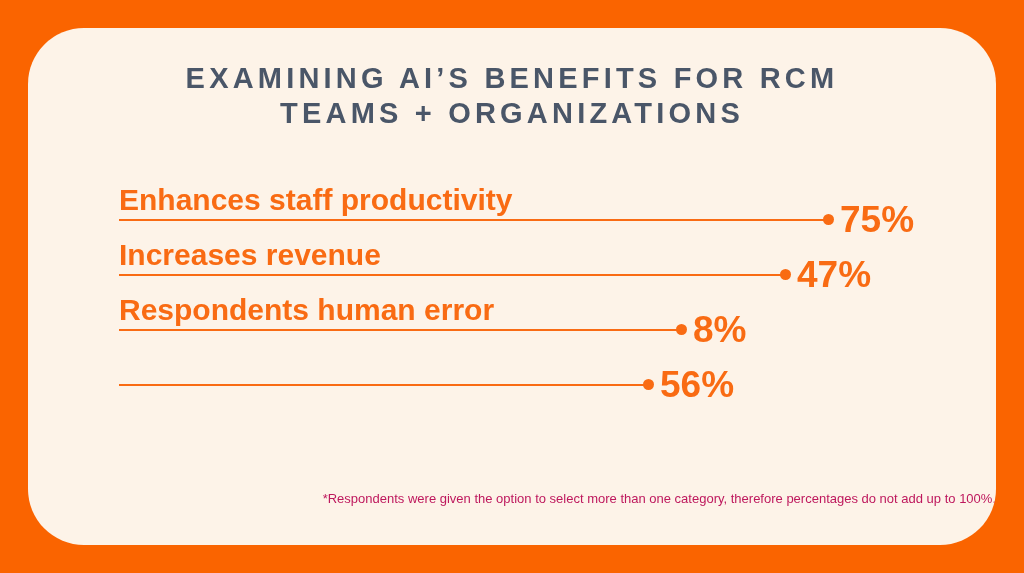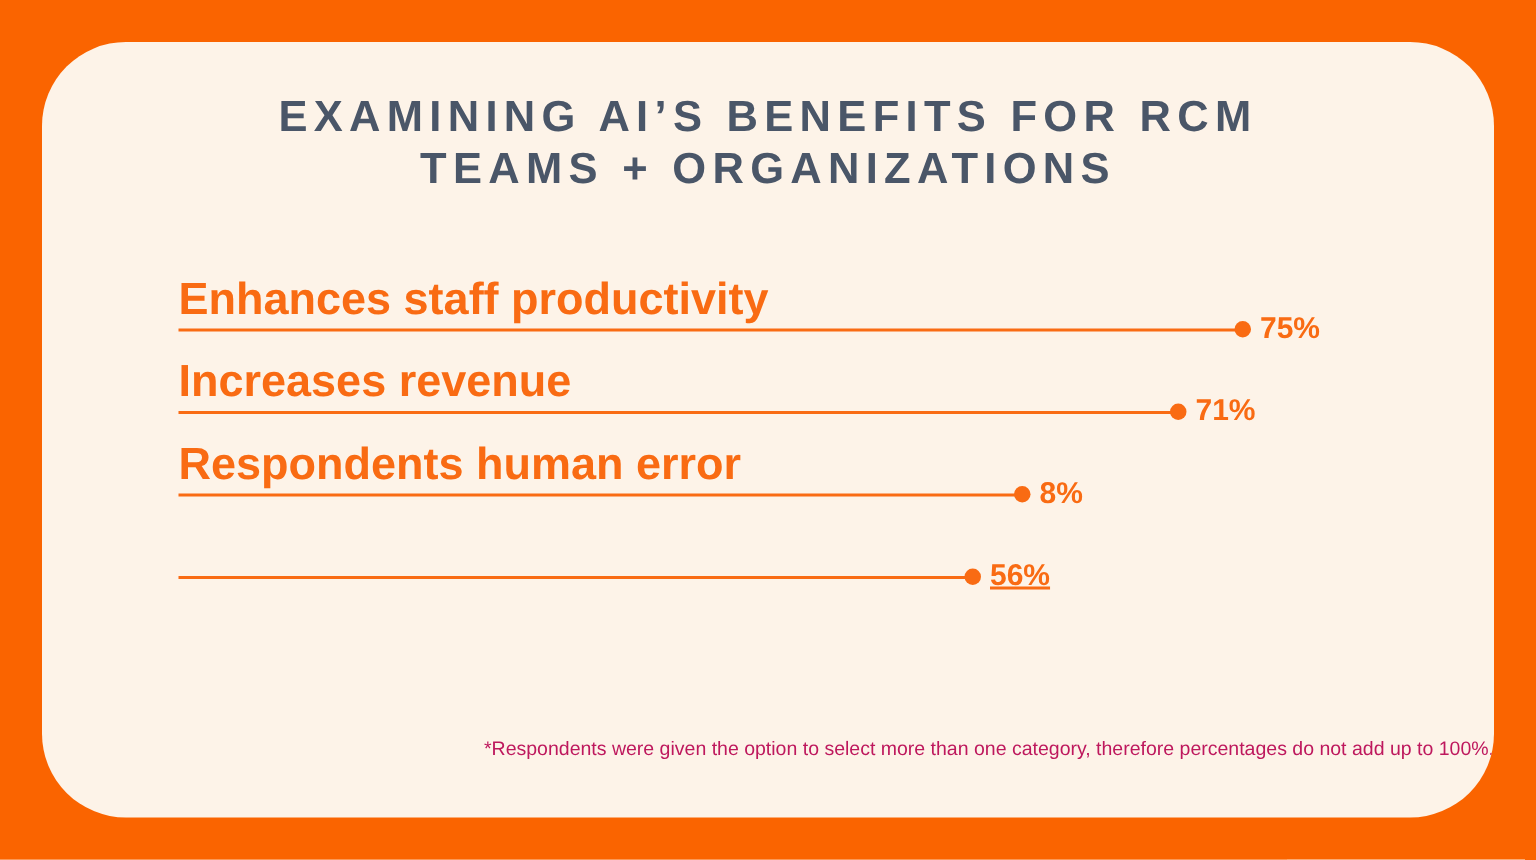--- a/index.html
+++ b/index.html
@@ -90,21 +90,21 @@
     border-radius: 50%;
     background: #F96B13;
     transform: translateX(-5px);
   }
   .row-value {
     position: absolute;
     bottom: -3px;
     color: #F96B13;
     font-family: "Liberation Sans Narrow", "Liberation Sans", sans-serif;
     font-weight: bold;
-    font-size: 20px;
+    font-size: 37px;
     line-height: 33px;
     white-space: nowrap;
   }
 
   
   #footnote {
     position: absolute;
     left: 0;
     top: 462px;
     width: 968px;
@@ -132,34 +132,34 @@
         <span class="row-label">Enhances staff productivity</span>
         <span class="row-bar" style="width: 709px;"></span>
         <span class="row-dot" style="left: 709px;"></span>
         <span class="row-value" style="left: 721px;">75%</span>
       </div>
 
       <div class="row">
         <span class="row-label">Increases revenue</span>
         <span class="row-bar" style="width: 666px;"></span>
         <span class="row-dot" style="left: 666px;"></span>
-        <span class="row-value" style="left: 678px;">71%</span>
+        <span class="row-value" style="left: 678px;">47%</span>
       </div>
 
       <div class="row">
         <span class="row-label">Respondents human error</span>
         <span class="row-bar" style="width: 562px;"></span>
         <span class="row-dot" style="left: 562px;"></span>
         <span class="row-value" style="left: 574px;">8%</span>
       </div>
 
       <div class="row">
         <span class="row-bar" style="width: 529px;"></span>
         <span class="row-dot" style="left: 529px;"></span>
-        <span class="row-value" style="left: 541px; text-decoration: underline;">56%</span>
+        <span class="row-value" style="left: 541px;">56%</span>
       </div>
 
 
     </div>
 
     <div id="footnote">*Respondents were given the option to select more than one category, therefore percentages do not add up to 100%.</div>
 
   </div>
 </div>
 

